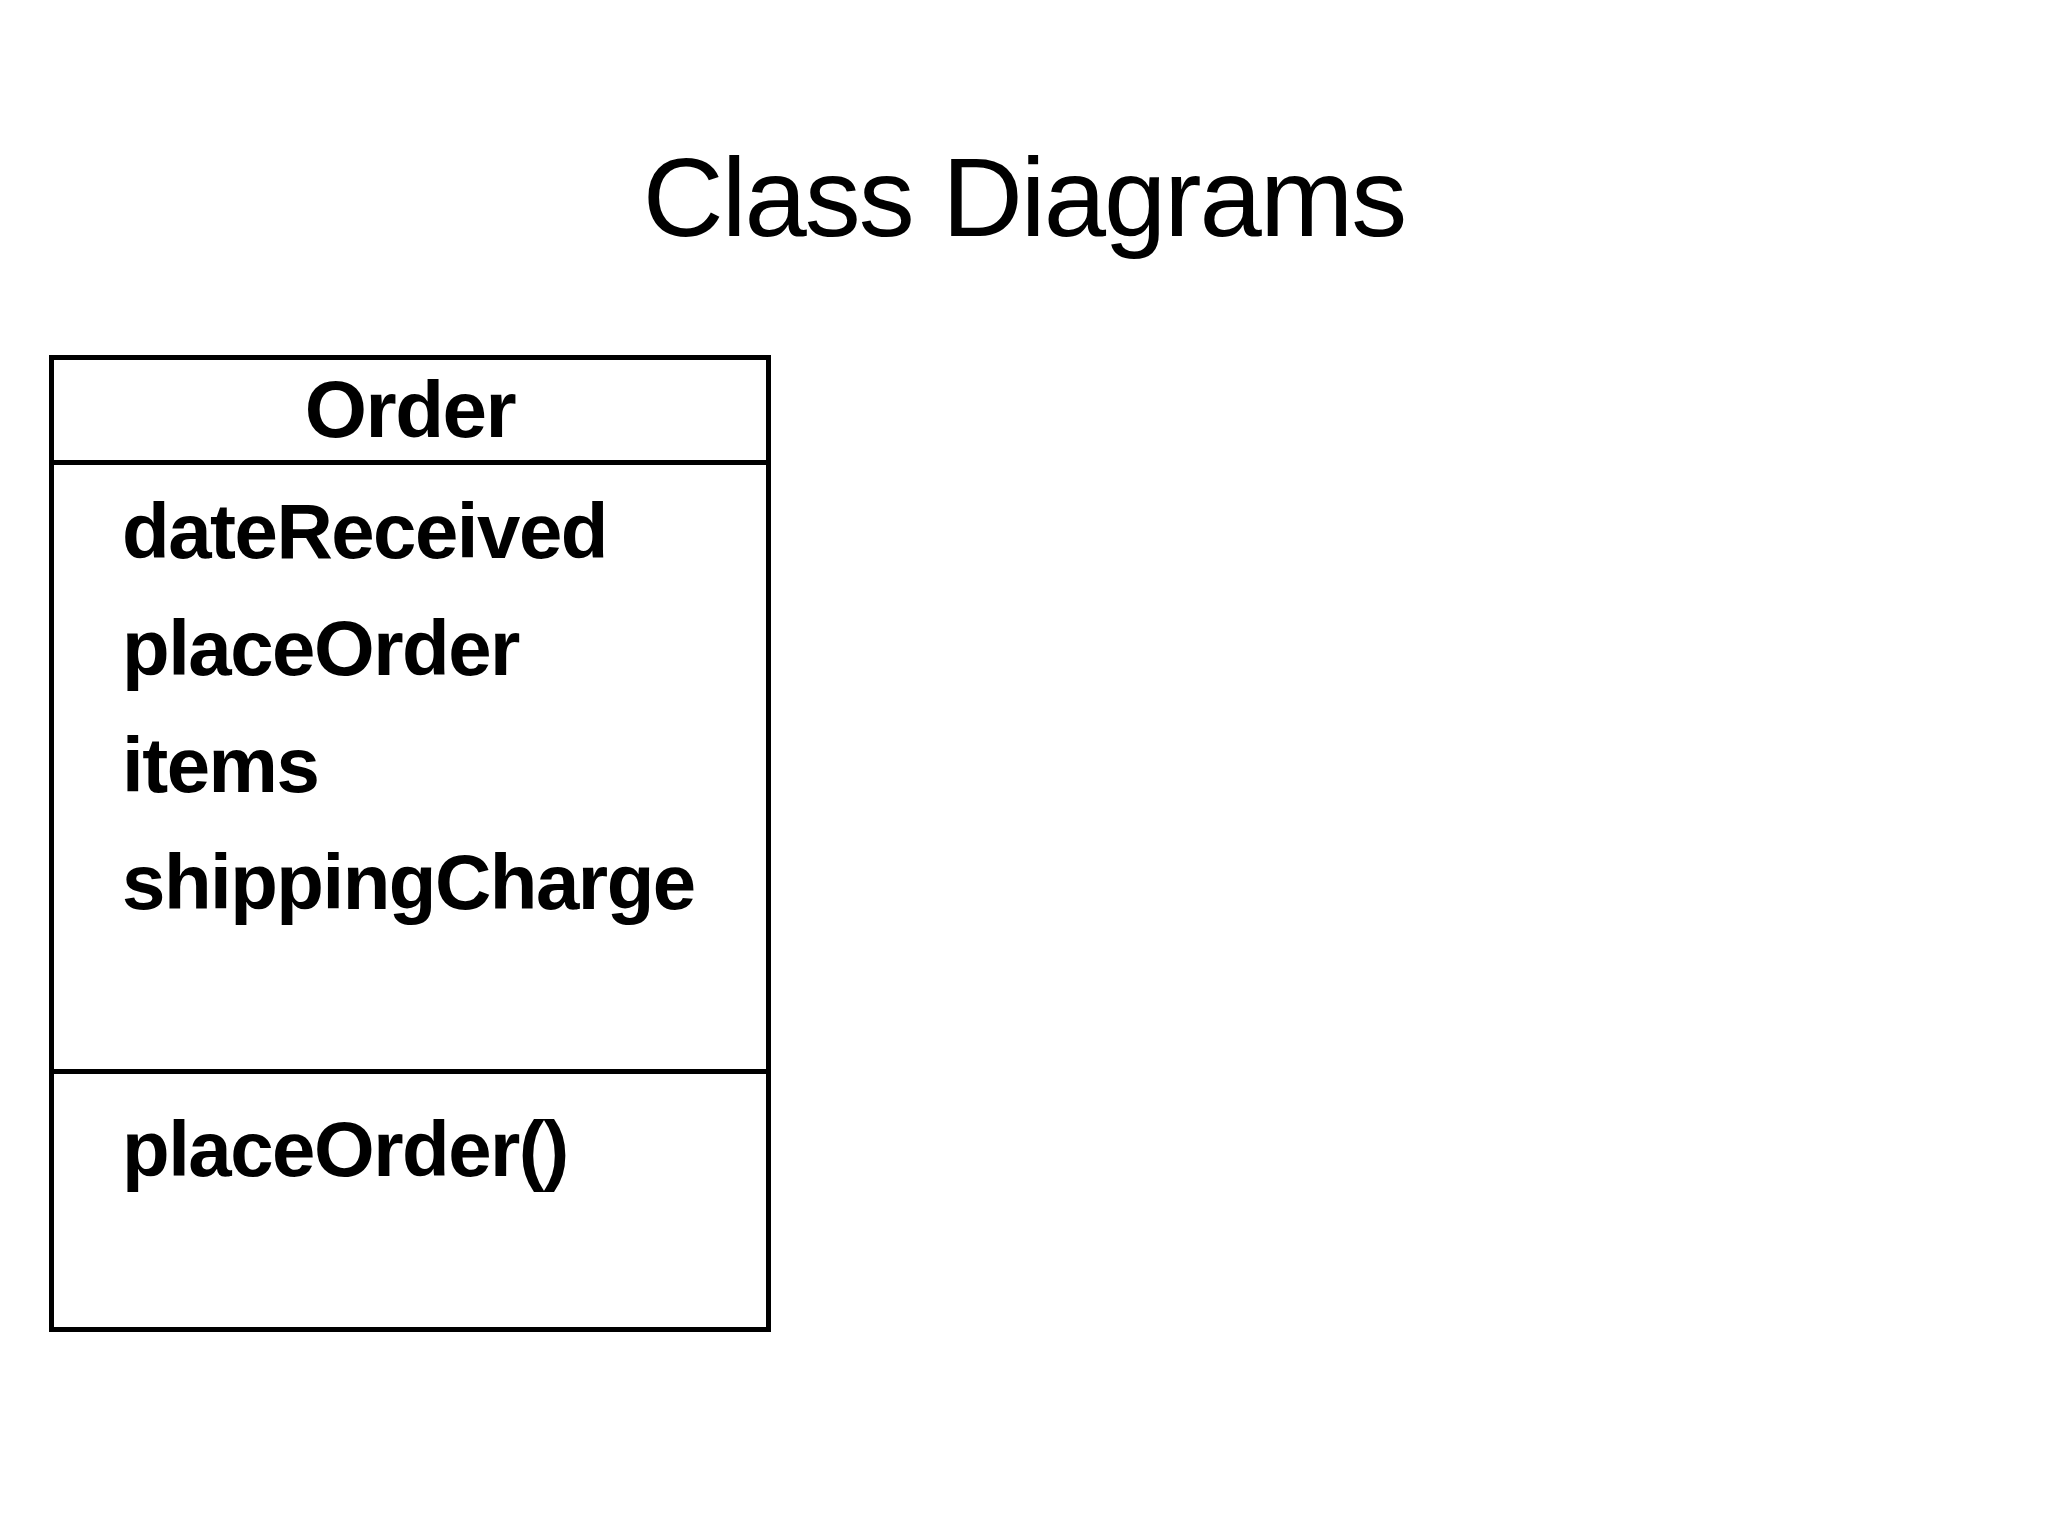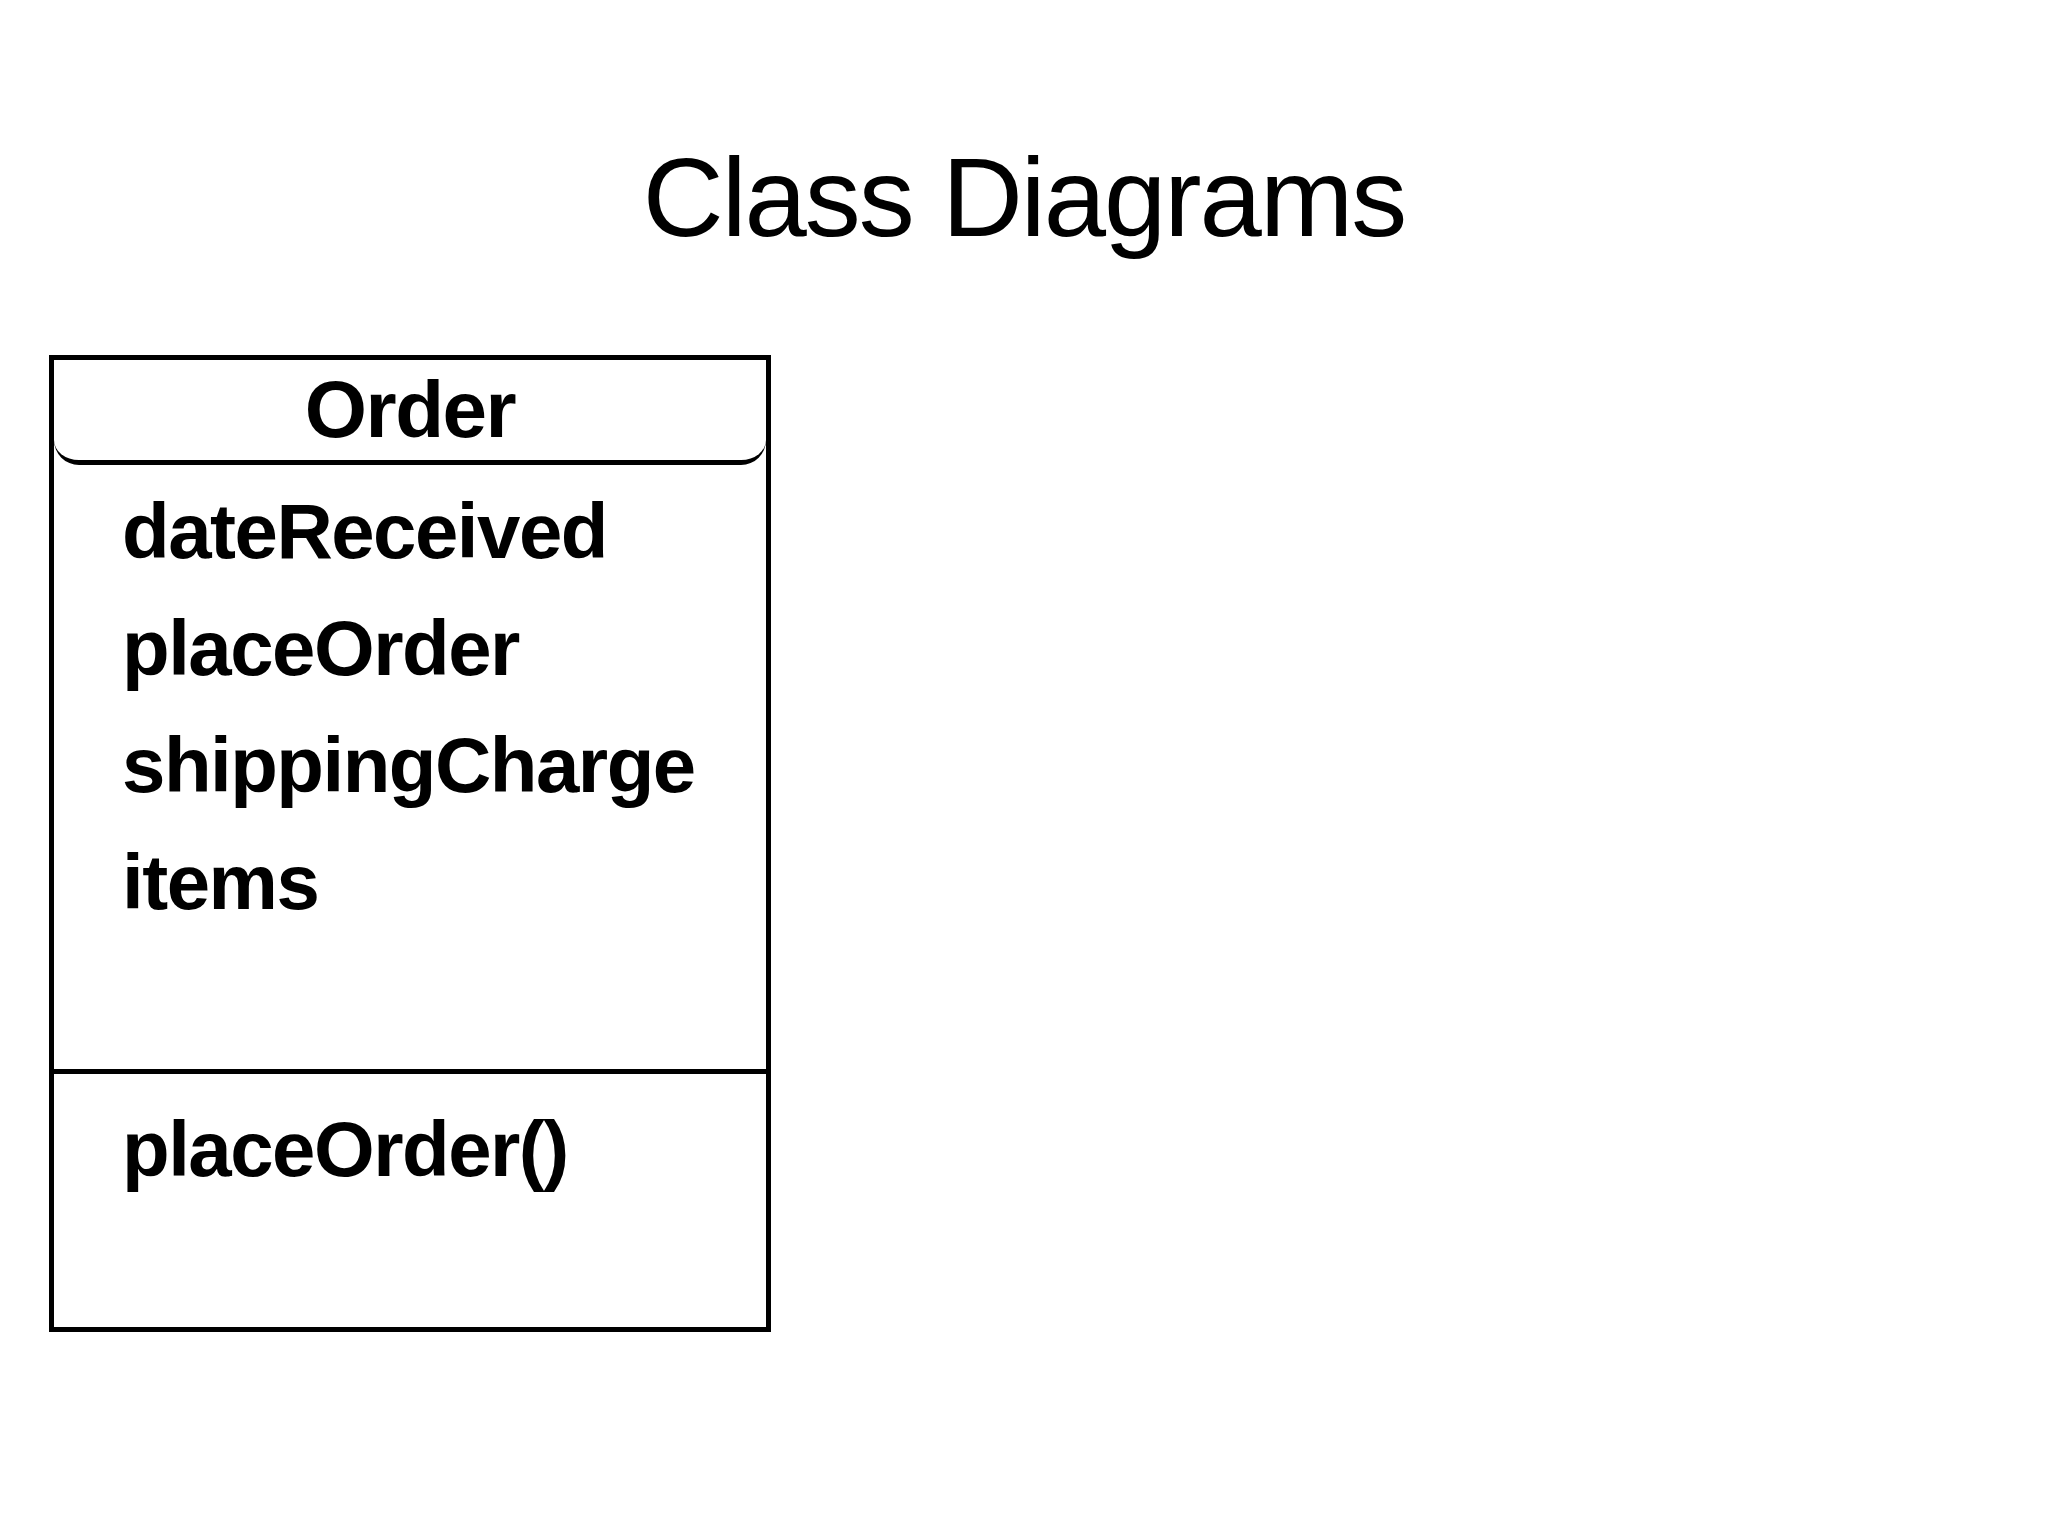--- a/index.html
+++ b/index.html
@@ -45,21 +45,20 @@
     height: 100px;
     flex: 0 0 auto;
     border-bottom: 5px solid #000000;
     display: flex;
     align-items: center;
     justify-content: center;
     font-size: 80px;
     font-weight: 700;
     letter-spacing: -1.5px;
     line-height: 1;
-    border-radius: 25px;
   }
   .uml-attributes {
     flex: 0 0 auto;
     height: 609px;
     border-bottom: 5px solid #000000;
     box-sizing: border-box;
     padding: 8px 0 0 68px;
   }
   .uml-methods {
     flex: 1 1 auto;
@@ -83,22 +82,22 @@
 
   <div class="slide-title">Class Diagrams</div>
 
   <div class="uml-class-box">
 
     <div class="uml-header">Order</div>
 
     <div class="uml-attributes">
       <div class="uml-line">dateReceived</div>
       <div class="uml-line">placeOrder</div>
+      <div class="uml-line">items</div>
       <div class="uml-line">shippingCharge</div>
-      <div class="uml-line">items</div>
     </div>
 
     <div class="uml-methods">
       <div class="uml-line">placeOrder()</div>
     </div>
 
   </div>
 
 </div>
 

